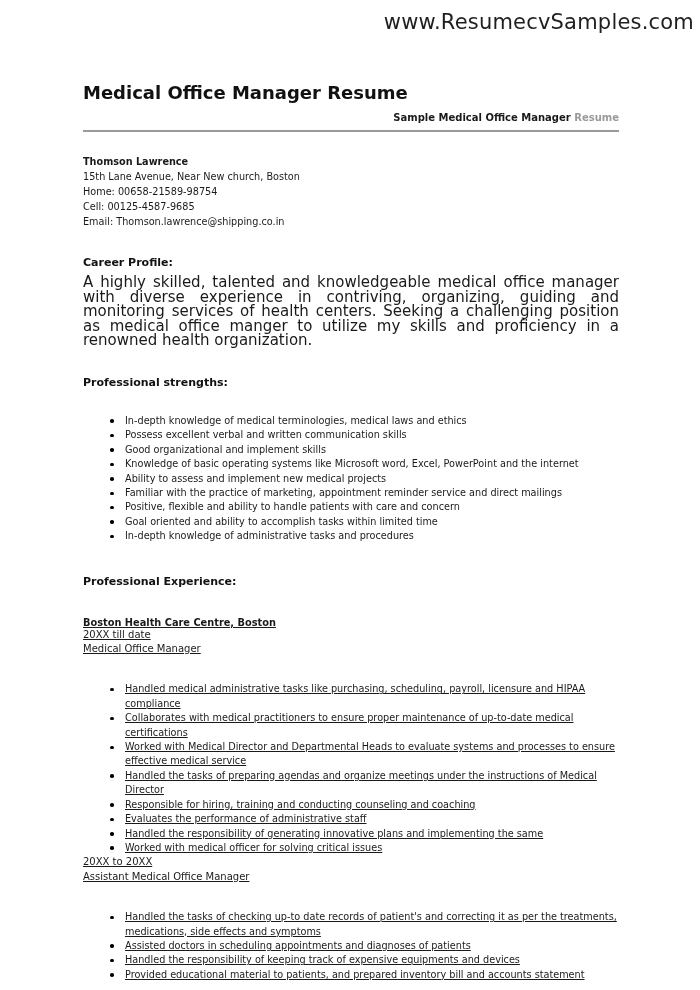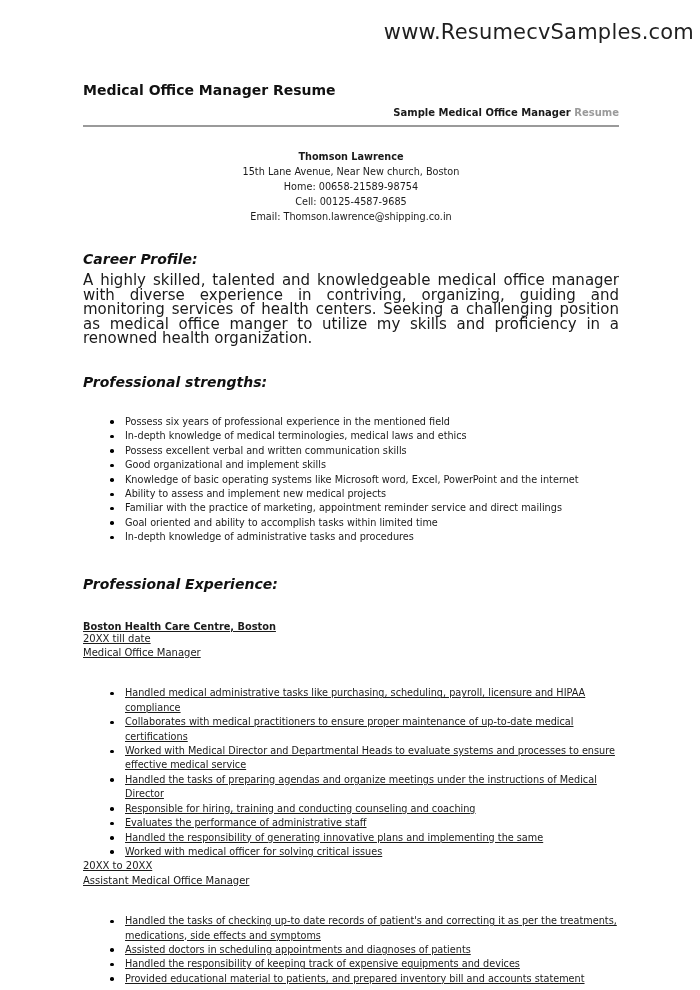--- a/index.html
+++ b/index.html
@@ -7,64 +7,63 @@
   body {
     width: 700px;
     height: 990px;
     position: relative;
     font-family: "DejaVu Sans", "Liberation Sans", sans-serif;
     color: #1a1a1a;
     overflow: hidden;
   }
   .site-header {
     position: absolute;
-    top: 20px;
+    top: 10px;
     right: 6px;
     font-size: 21px;
     color: #1f1f1f;
     letter-spacing: 0.2px;
   }
   .content {
     position: absolute;
     top: 0;
     left: 83px;
     width: 536px;
   }
   .doc-title {
     margin-top: 82px;
-    font-size: 14px;
+    font-size: 18px;
     font-weight: bold;
     color: #111;
   }
   .doc-subtitle {
     margin-top: 9px;
     text-align: right;
     font-size: 10px;
     font-weight: bold;
   }
   .doc-subtitle .sub-main { color: #1a1a1a; }
   .doc-subtitle .sub-gray { color: #9a9a9a; }
   .rule {
     margin-top: 7px;
     border: none;
     border-top: 2px solid #9a9a9a;
     height: 0;
   }
   .contact {
     margin-top: 22px;
-    text-align: center;
+    text-align: left;
     font-size: 9.7px;
     line-height: 15px;
   }
   .contact .name { font-weight: bold; }
   .section-heading {
-    font-size: 14px;
+    font-size: 11px;
     font-weight: bold;
     color: #111;
-    font-style: italic;
   }
   .career-heading { margin-top: 27px; }
   .career-text {
     margin-top: 6px;
     font-size: 15px;
     line-height: 14.6px;
     text-align: justify;
   }
   .strengths-heading { margin-top: 28px; }
   ul.bullets {
@@ -124,27 +123,27 @@
     <div>Home: 00658-21589-98754</div>
     <div>Cell: 00125-4587-9685</div>
     <div>Email: Thomson.lawrence@shipping.co.in</div>
   </div>
 
   <div class="section-heading career-heading">Career Profile:</div>
   <div class="career-text">A highly skilled, talented and knowledgeable medical office manager with diverse experience in contriving, organizing, guiding and monitoring services of health centers. Seeking a challenging position as medical office manger to utilize my skills and proficiency in a renowned health organization.</div>
 
   <div class="section-heading strengths-heading">Professional strengths:</div>
   <ul class="bullets">
-      <li>Possess six years of professional experience in the mentioned field</li>
       <li>In-depth knowledge of medical terminologies, medical laws and ethics</li>
       <li>Possess excellent verbal and written communication skills</li>
       <li>Good organizational and implement skills</li>
       <li>Knowledge of basic operating systems like Microsoft word, Excel, PowerPoint and the internet</li>
       <li>Ability to assess and implement new medical projects</li>
       <li>Familiar with the practice of marketing, appointment reminder service and direct mailings</li>
+      <li>Positive, flexible and ability to handle patients with care and concern</li>
       <li>Goal oriented and ability to accomplish tasks within limited time</li>
       <li>In-depth knowledge of administrative tasks and procedures</li>
     </ul>
 
   <div class="section-heading experience-heading">Professional Experience:</div>
 
   <div class="job">
     <div class="job-company job1-company">Boston Health Care Centre, Boston</div>
     <div class="job-line">20XX till date</div>
     <div class="job-line">Medical Office Manager</div>

